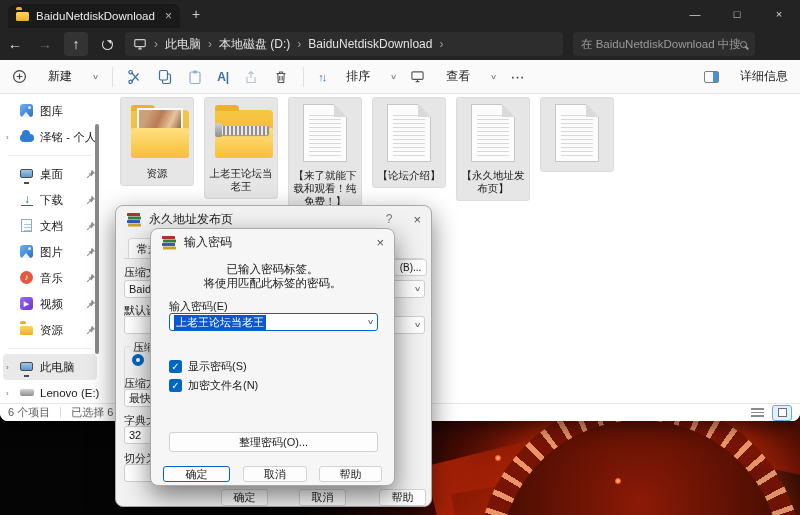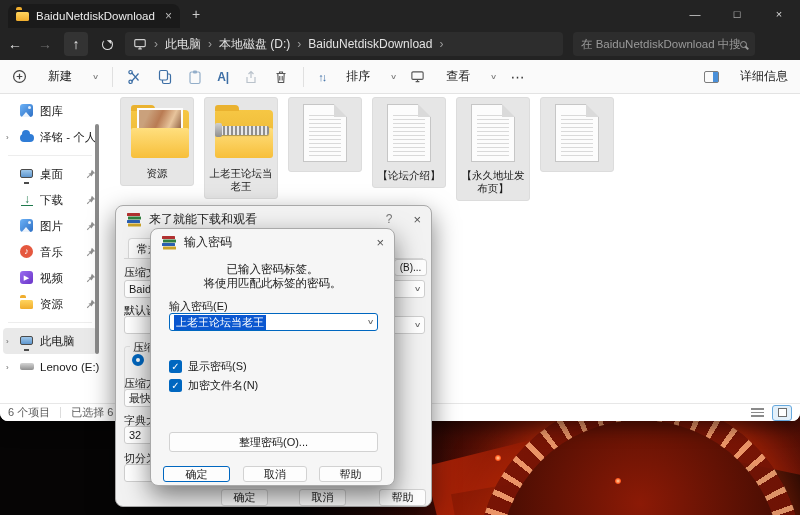--- a/index.html
+++ b/index.html
@@ -293,20 +293,30 @@
             <div class="dl-ic">↓</div>
           </div>
         <span class="lbl">下载</span>
         <svg class="pin" width="10" height="10" viewBox="0 0 12 12">
             <path d="M7 1l4 4-2 .5L6.5 9 5 7.5 2 11 1 10l3.5-3L3 5.5 5.5 5z" fill="#8f8f8f"></path>
           </svg>
       </div>
       <div class="srow">
         <span class="sexp"></span>
         <div class="ic14">
+            <div class="docp-ic"></div>
+          </div>
+        <span class="lbl">文档</span>
+        <svg class="pin" width="10" height="10" viewBox="0 0 12 12">
+            <path d="M7 1l4 4-2 .5L6.5 9 5 7.5 2 11 1 10l3.5-3L3 5.5 5.5 5z" fill="#8f8f8f"></path>
+          </svg>
+      </div>
+      <div class="srow">
+        <span class="sexp"></span>
+        <div class="ic14">
             <div class="pic-ic"></div>
           </div>
         <span class="lbl">图片</span>
         <svg class="pin" width="10" height="10" viewBox="0 0 12 12">
             <path d="M7 1l4 4-2 .5L6.5 9 5 7.5 2 11 1 10l3.5-3L3 5.5 5.5 5z" fill="#8f8f8f"></path>
           </svg>
       </div>
       <div class="srow">
         <span class="sexp"></span>
         <div class="ic14">
@@ -371,20 +381,21 @@
             <div class="ffr"></div>
             <div class="zipline"></div>
             <div class="zippull"></div>
         </div>
         <div class="flabel">上老王论坛当老王</div>
       </div>
       <div class="tile">
         <div class="ficon">
             <div class="docicon"></div>
           </div>
+        <div class="flabel">【来了就能下载和观看！纯免费！】</div>
       </div>
       <div class="tile">
         <div class="ficon">
             <div class="docicon"></div>
           </div>
         <div class="flabel">【论坛介绍】</div>
       </div>
       <div class="tile">
         <div class="ficon">
             <div class="docicon"></div>
@@ -412,21 +423,21 @@
   </div>
 
   <div class="dlg" style="left:115px; top:205px; width:317px; height:302px;">
     <div class="dlg-title">
       <svg class="rarlogo" viewBox="0 0 16 15">
         <rect x="1" y="1" width="13" height="3" rx=".5" fill="#b03030"></rect>
         <rect x="2" y="4.5" width="13" height="3" rx=".5" fill="#2f7f3f"></rect>
         <rect x="1" y="8" width="13" height="3" rx=".5" fill="#2b5fb0"></rect>
         <rect x="2" y="11.5" width="13" height="3" rx=".5" fill="#c9a227"></rect>
       </svg>
-      <span>来了就能下载和观看</span>
+      <span>永久地址发布页</span>
       <span class="dlg-help">?</span>
       <span class="dlg-x">×</span>
     </div>
     <div class="rartab">常规</div>
     <div class="tabline"></div>
 
     <span class="fld" style="left:8px; top:59px;">压缩文</span>
     <div class="btn" style="left:278px; top:53px; width:33px; height:17px; font-size:10px;">(B)...</div>
     <div class="box" style="left:8px; top:74px; width:301px; height:18px;">
       <span>BaiduN</span>

